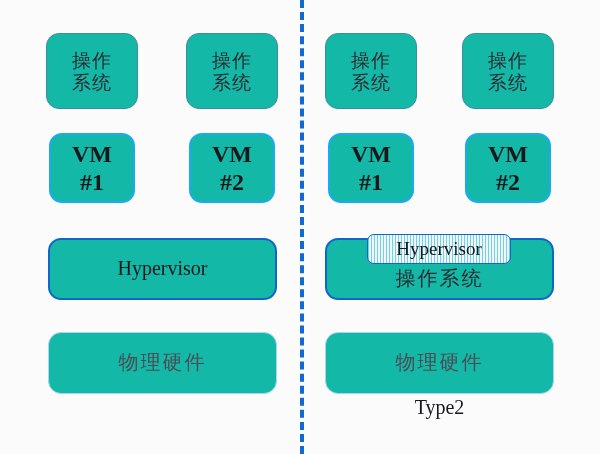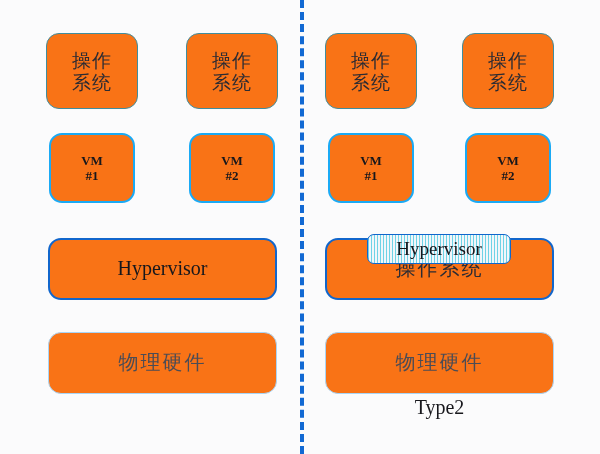--- a/index.html
+++ b/index.html
@@ -26,21 +26,21 @@
     top: 0;
     bottom: 0;
     width: 0;
     border-left: 4px dashed #1269d3;
   }
 
   
   .node {
     position: absolute;
     box-sizing: border-box;
-    background: #f97316;
+    background: #14b8a6;
     display: flex;
     flex-direction: column;
     align-items: center;
     justify-content: center;
     text-align: center;
     line-height: 1.18;
   }
 
   
   .node-os {
@@ -49,21 +49,21 @@
     font-size: 19px;
     color: #2b2b33;
     font-family: "DejaVu Sans", "Liberation Sans", sans-serif;
     letter-spacing: 1px;
   }
 
   
   .node-vm {
     border: 2px solid #1aaaf5;
     border-radius: 13px;
-    font-size: 13px;
+    font-size: 24px;
     color: #17171c;
     font-family: "Liberation Serif", "DejaVu Serif", serif;
     font-weight: 700;
   }
   .node-vm .vm-line2 {
     font-weight: 600;
   }
 
   
   .node-hyper {
@@ -80,21 +80,21 @@
     font-size: 20px;
     color: #4c4c55;
     font-family: "DejaVu Sans", "Liberation Sans", sans-serif;
     letter-spacing: 2px;
     margin-top: 16px;
   }
 
   
   .node-hostos {
     justify-content: flex-end;
-    padding-bottom: 17px;
+    padding-bottom: 7px;
     font-size: 20px;
     color: #2b2b33;
     font-family: "DejaVu Sans", "Liberation Sans", sans-serif;
     letter-spacing: 2px;
   }
 
   
   .node-chip {
     position: absolute;
     box-sizing: border-box;

